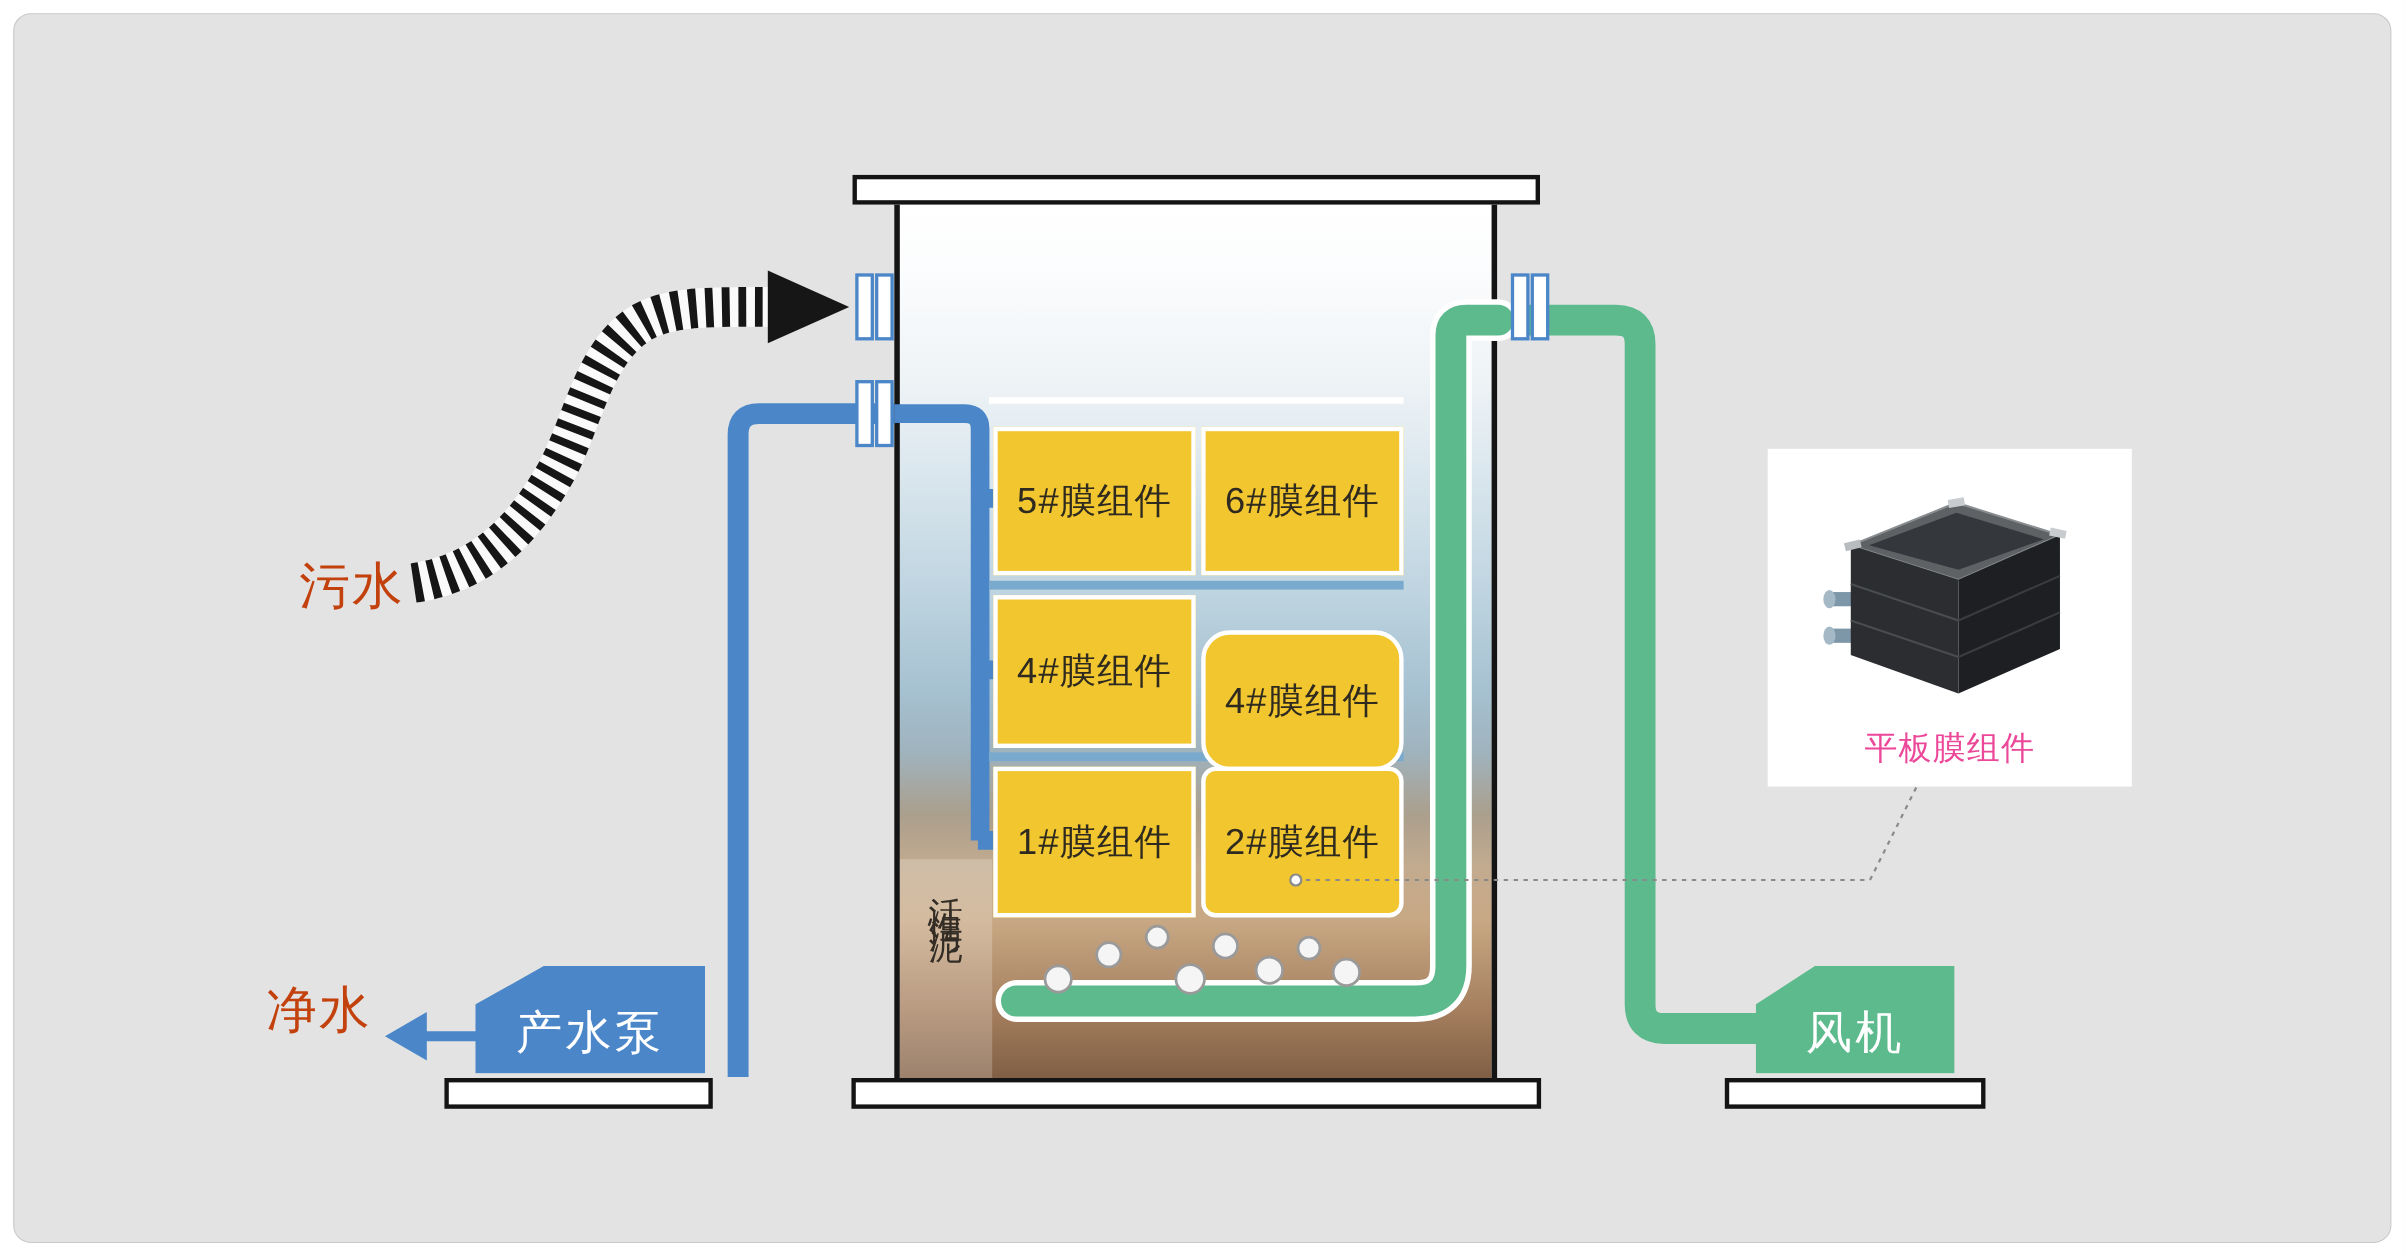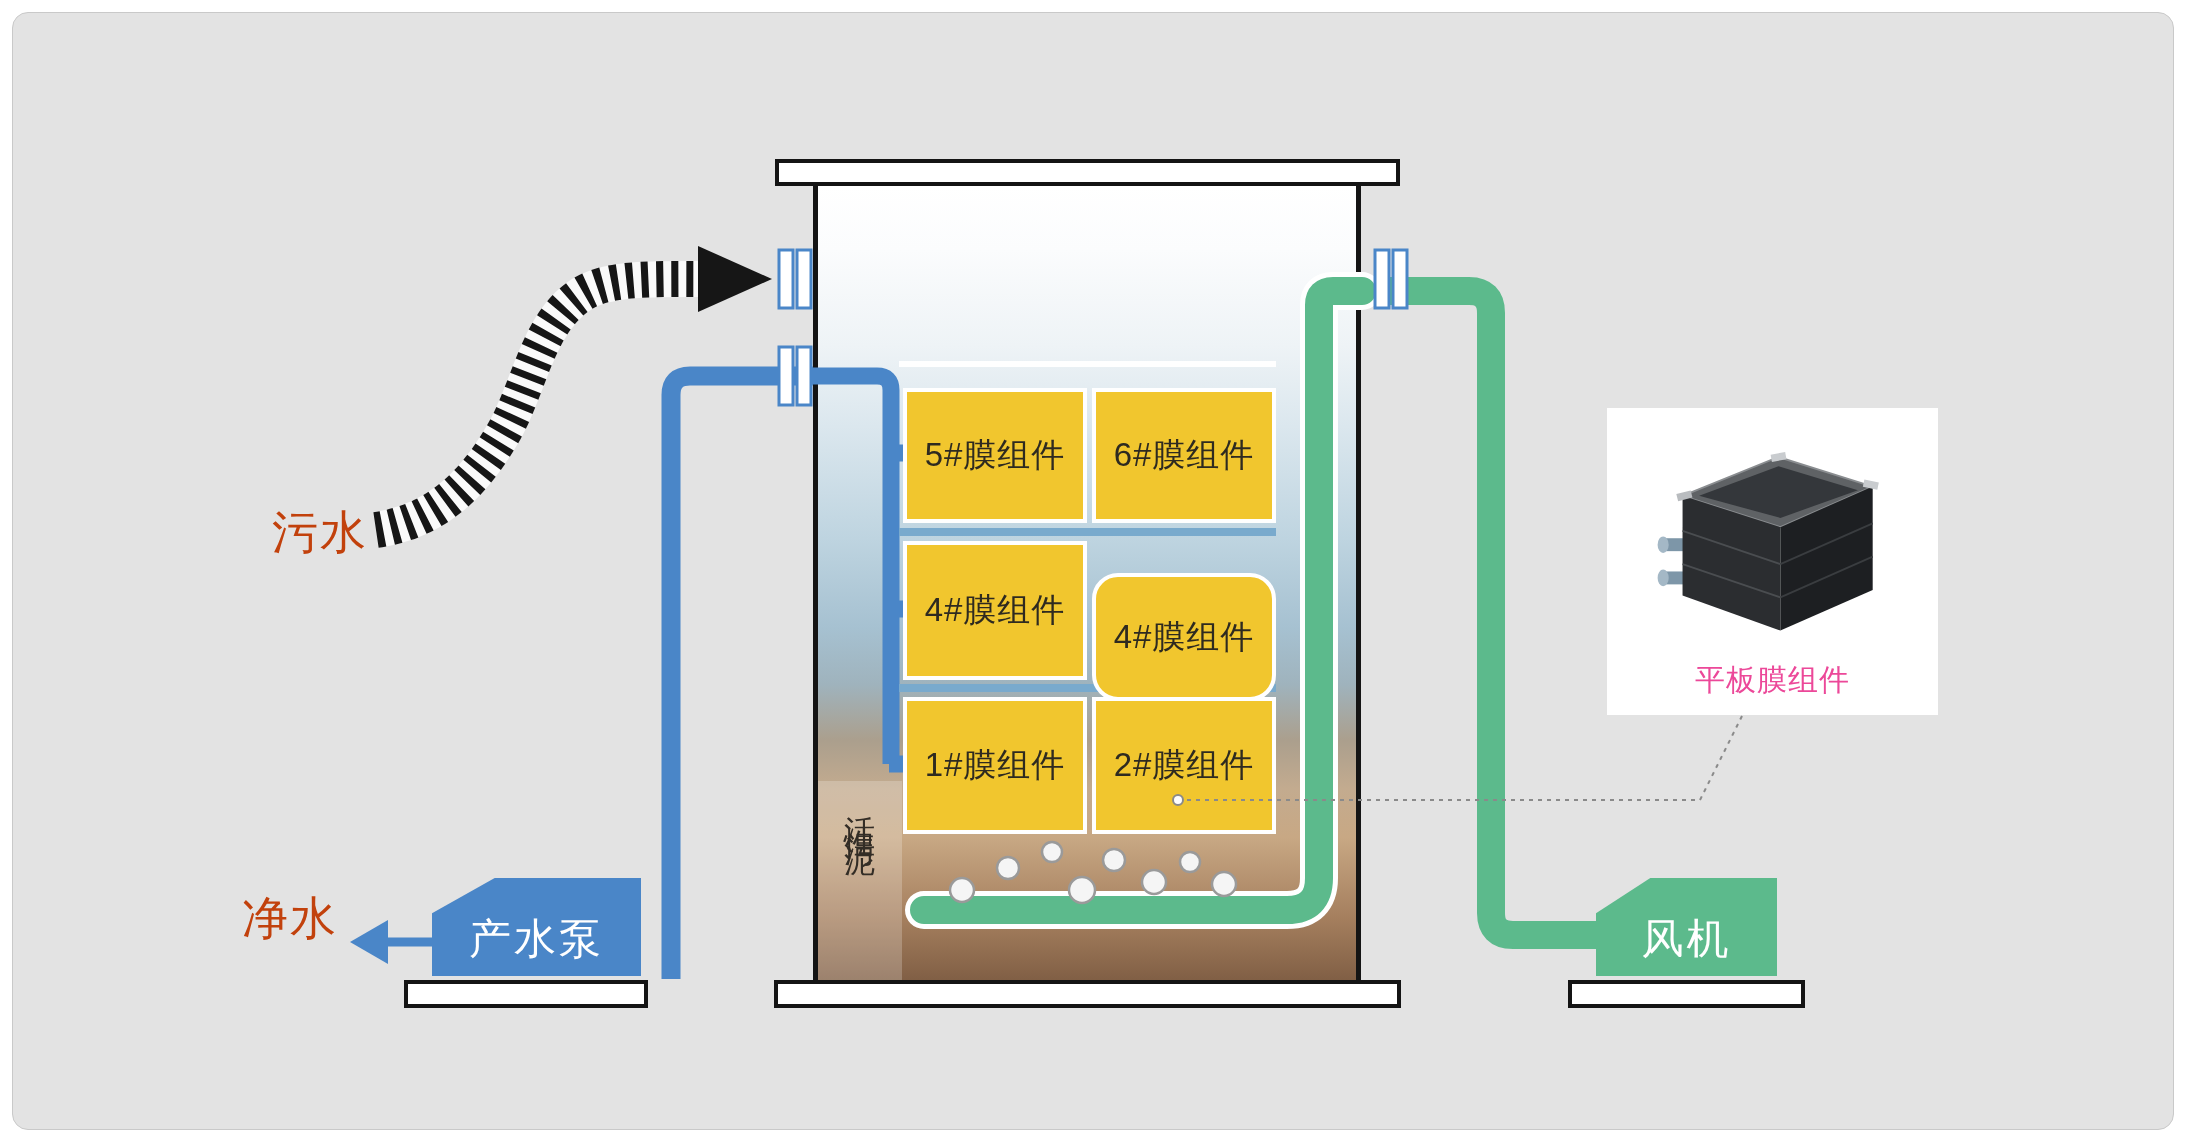--- a/index.html
+++ b/index.html
@@ -47,21 +47,21 @@
   .module-box{
     position:absolute;width:184px;background:#f1c62e;border:4px solid #fff;
     box-sizing:border-box;display:flex;align-items:center;justify-content:center;
     color:#2e2a20;font-size:33px;font-weight:500;letter-spacing:1px;
   }
   .m5{left:903px;top:388px;height:135px;}
   .m6{left:1092px;top:388px;height:135px;}
   .m3{left:903px;top:541px;height:139px;}
   .m4{left:1092px;top:573px;height:128px;border-radius:26px;}
   .m1{left:903px;top:697px;height:137px;}
-  .m2{left:1092px;top:697px;height:137px;}
+  .m2{left:1092px;top:697px;height:137px;border-radius:13px;}
 
   .sludge-label{
     position:absolute;left:838px;top:792px;
     writing-mode:vertical-rl;text-orientation:upright;
     font-size:31px;letter-spacing:10px;color:#332d26;font-weight:500;
   }
 
   
   .machine{
     position:absolute;top:878px;height:98px;display:flex;align-items:center;justify-content:center;

